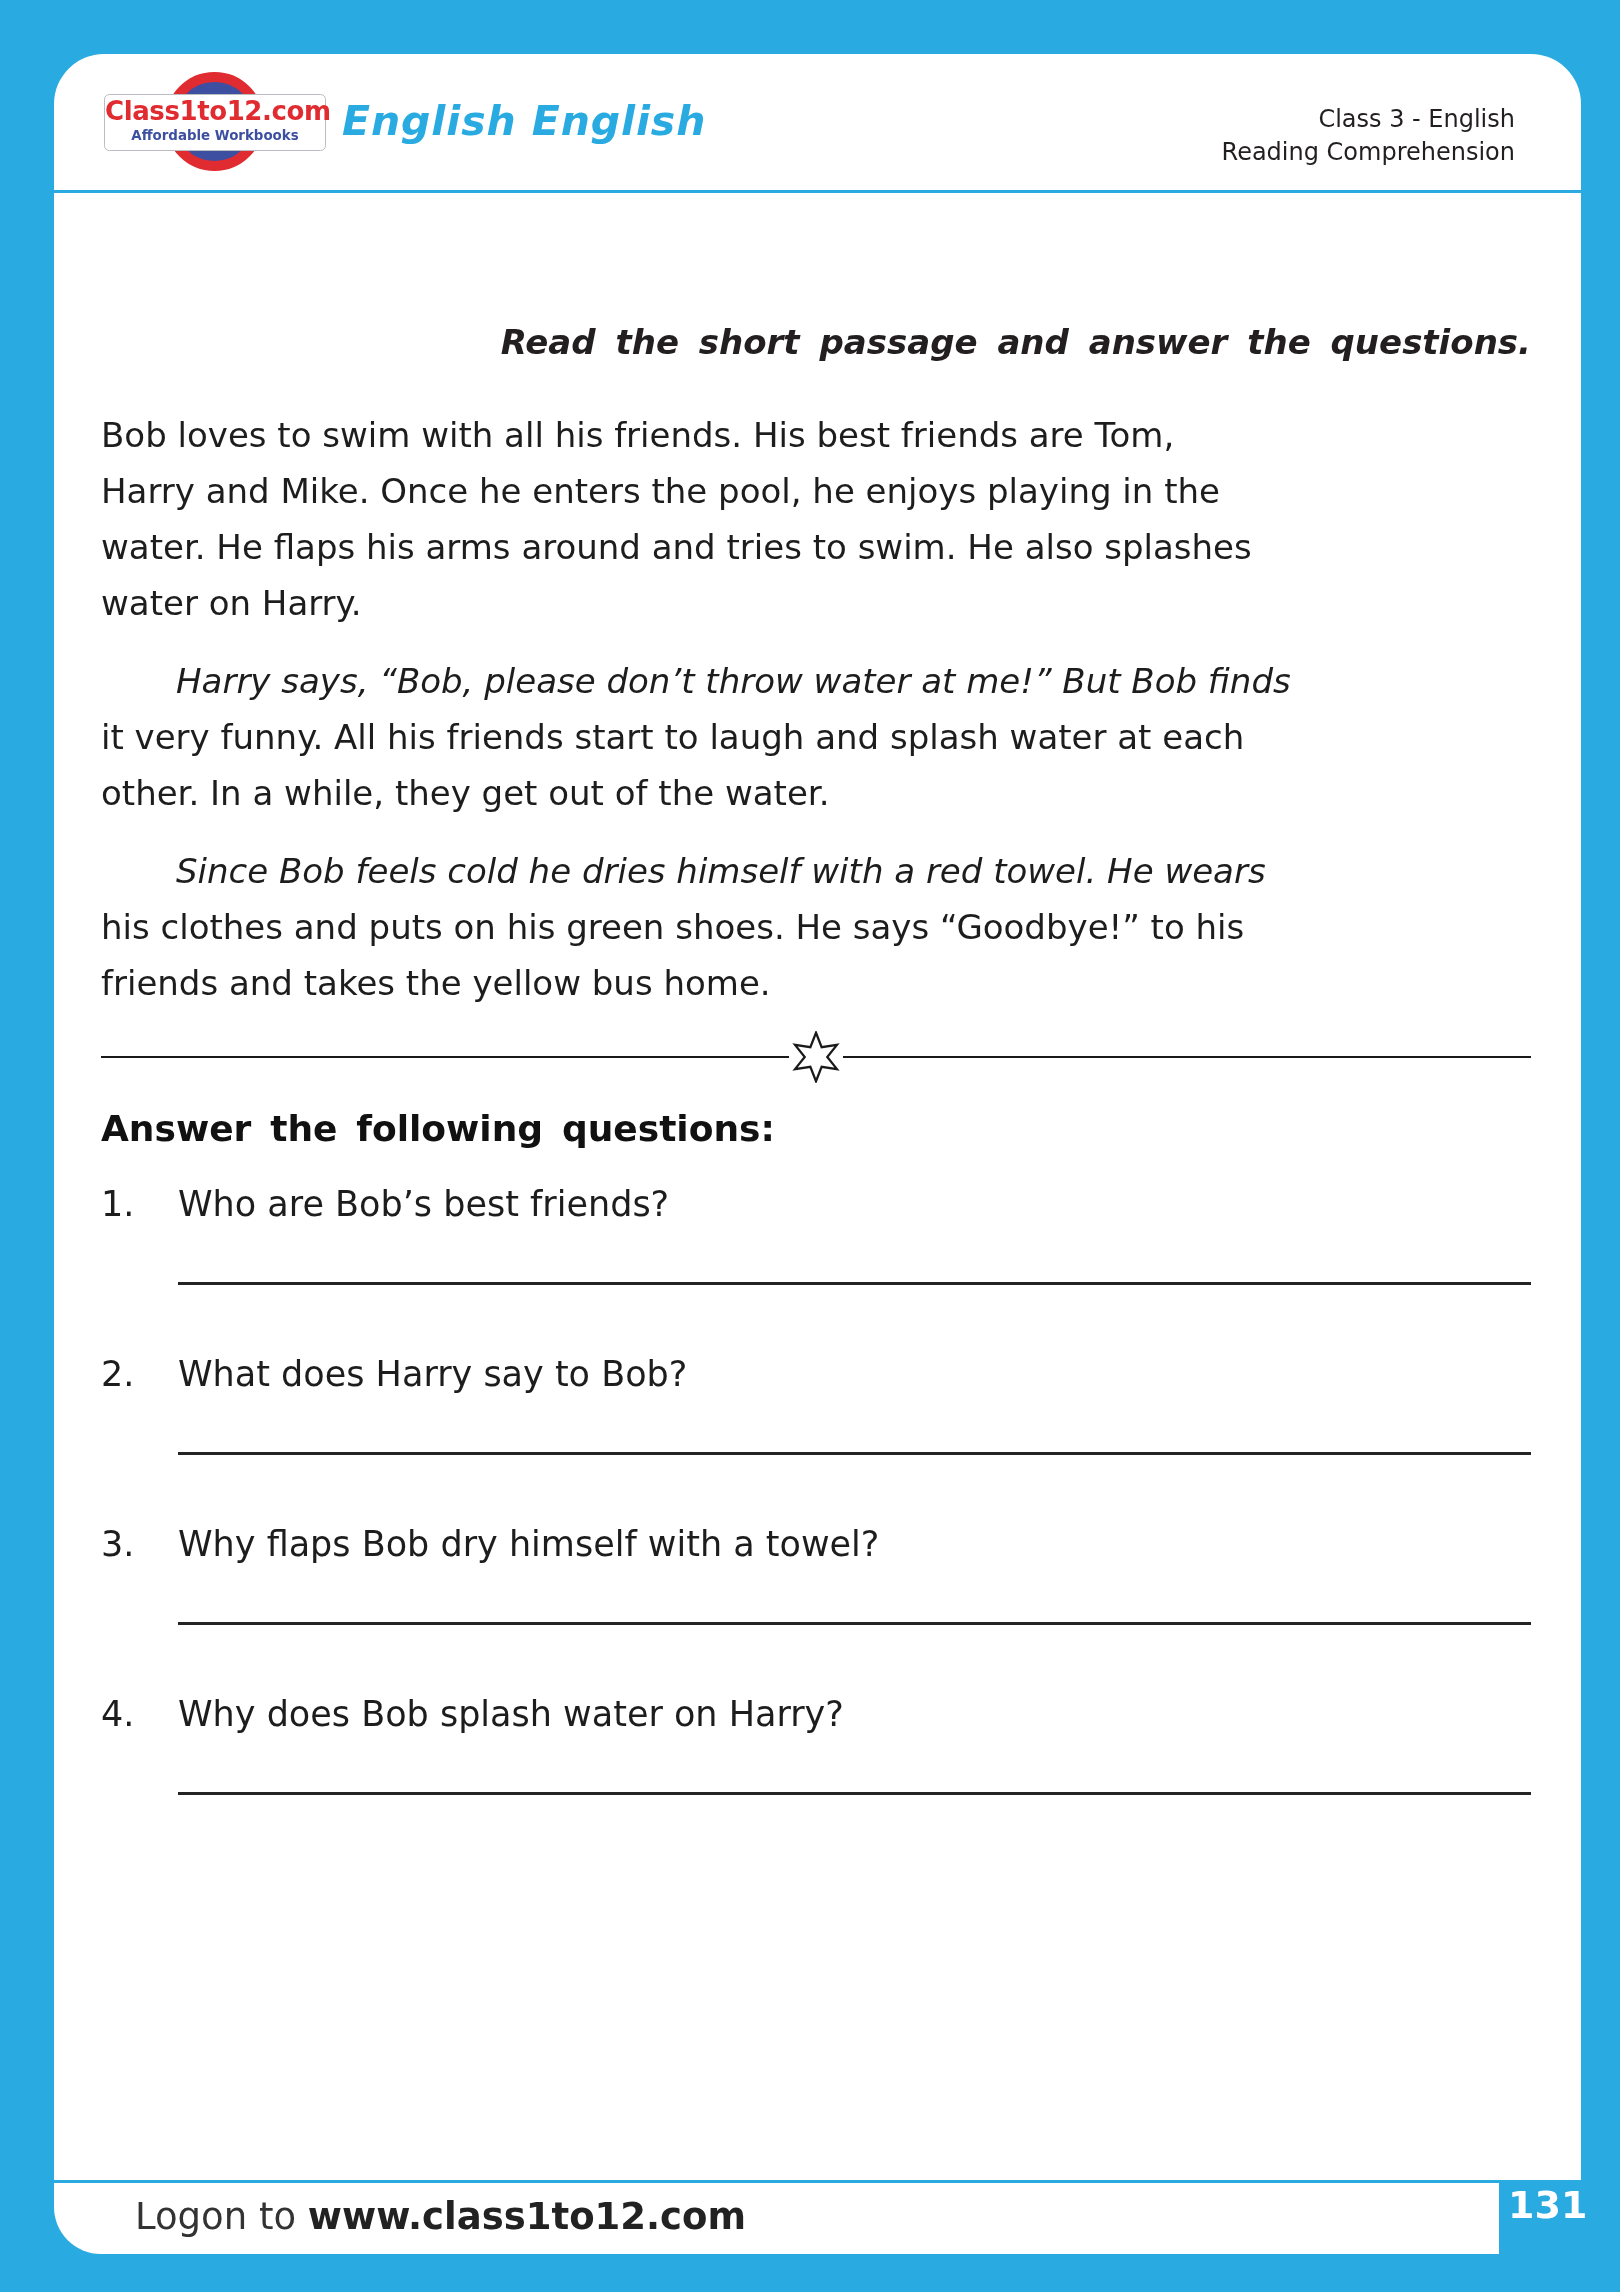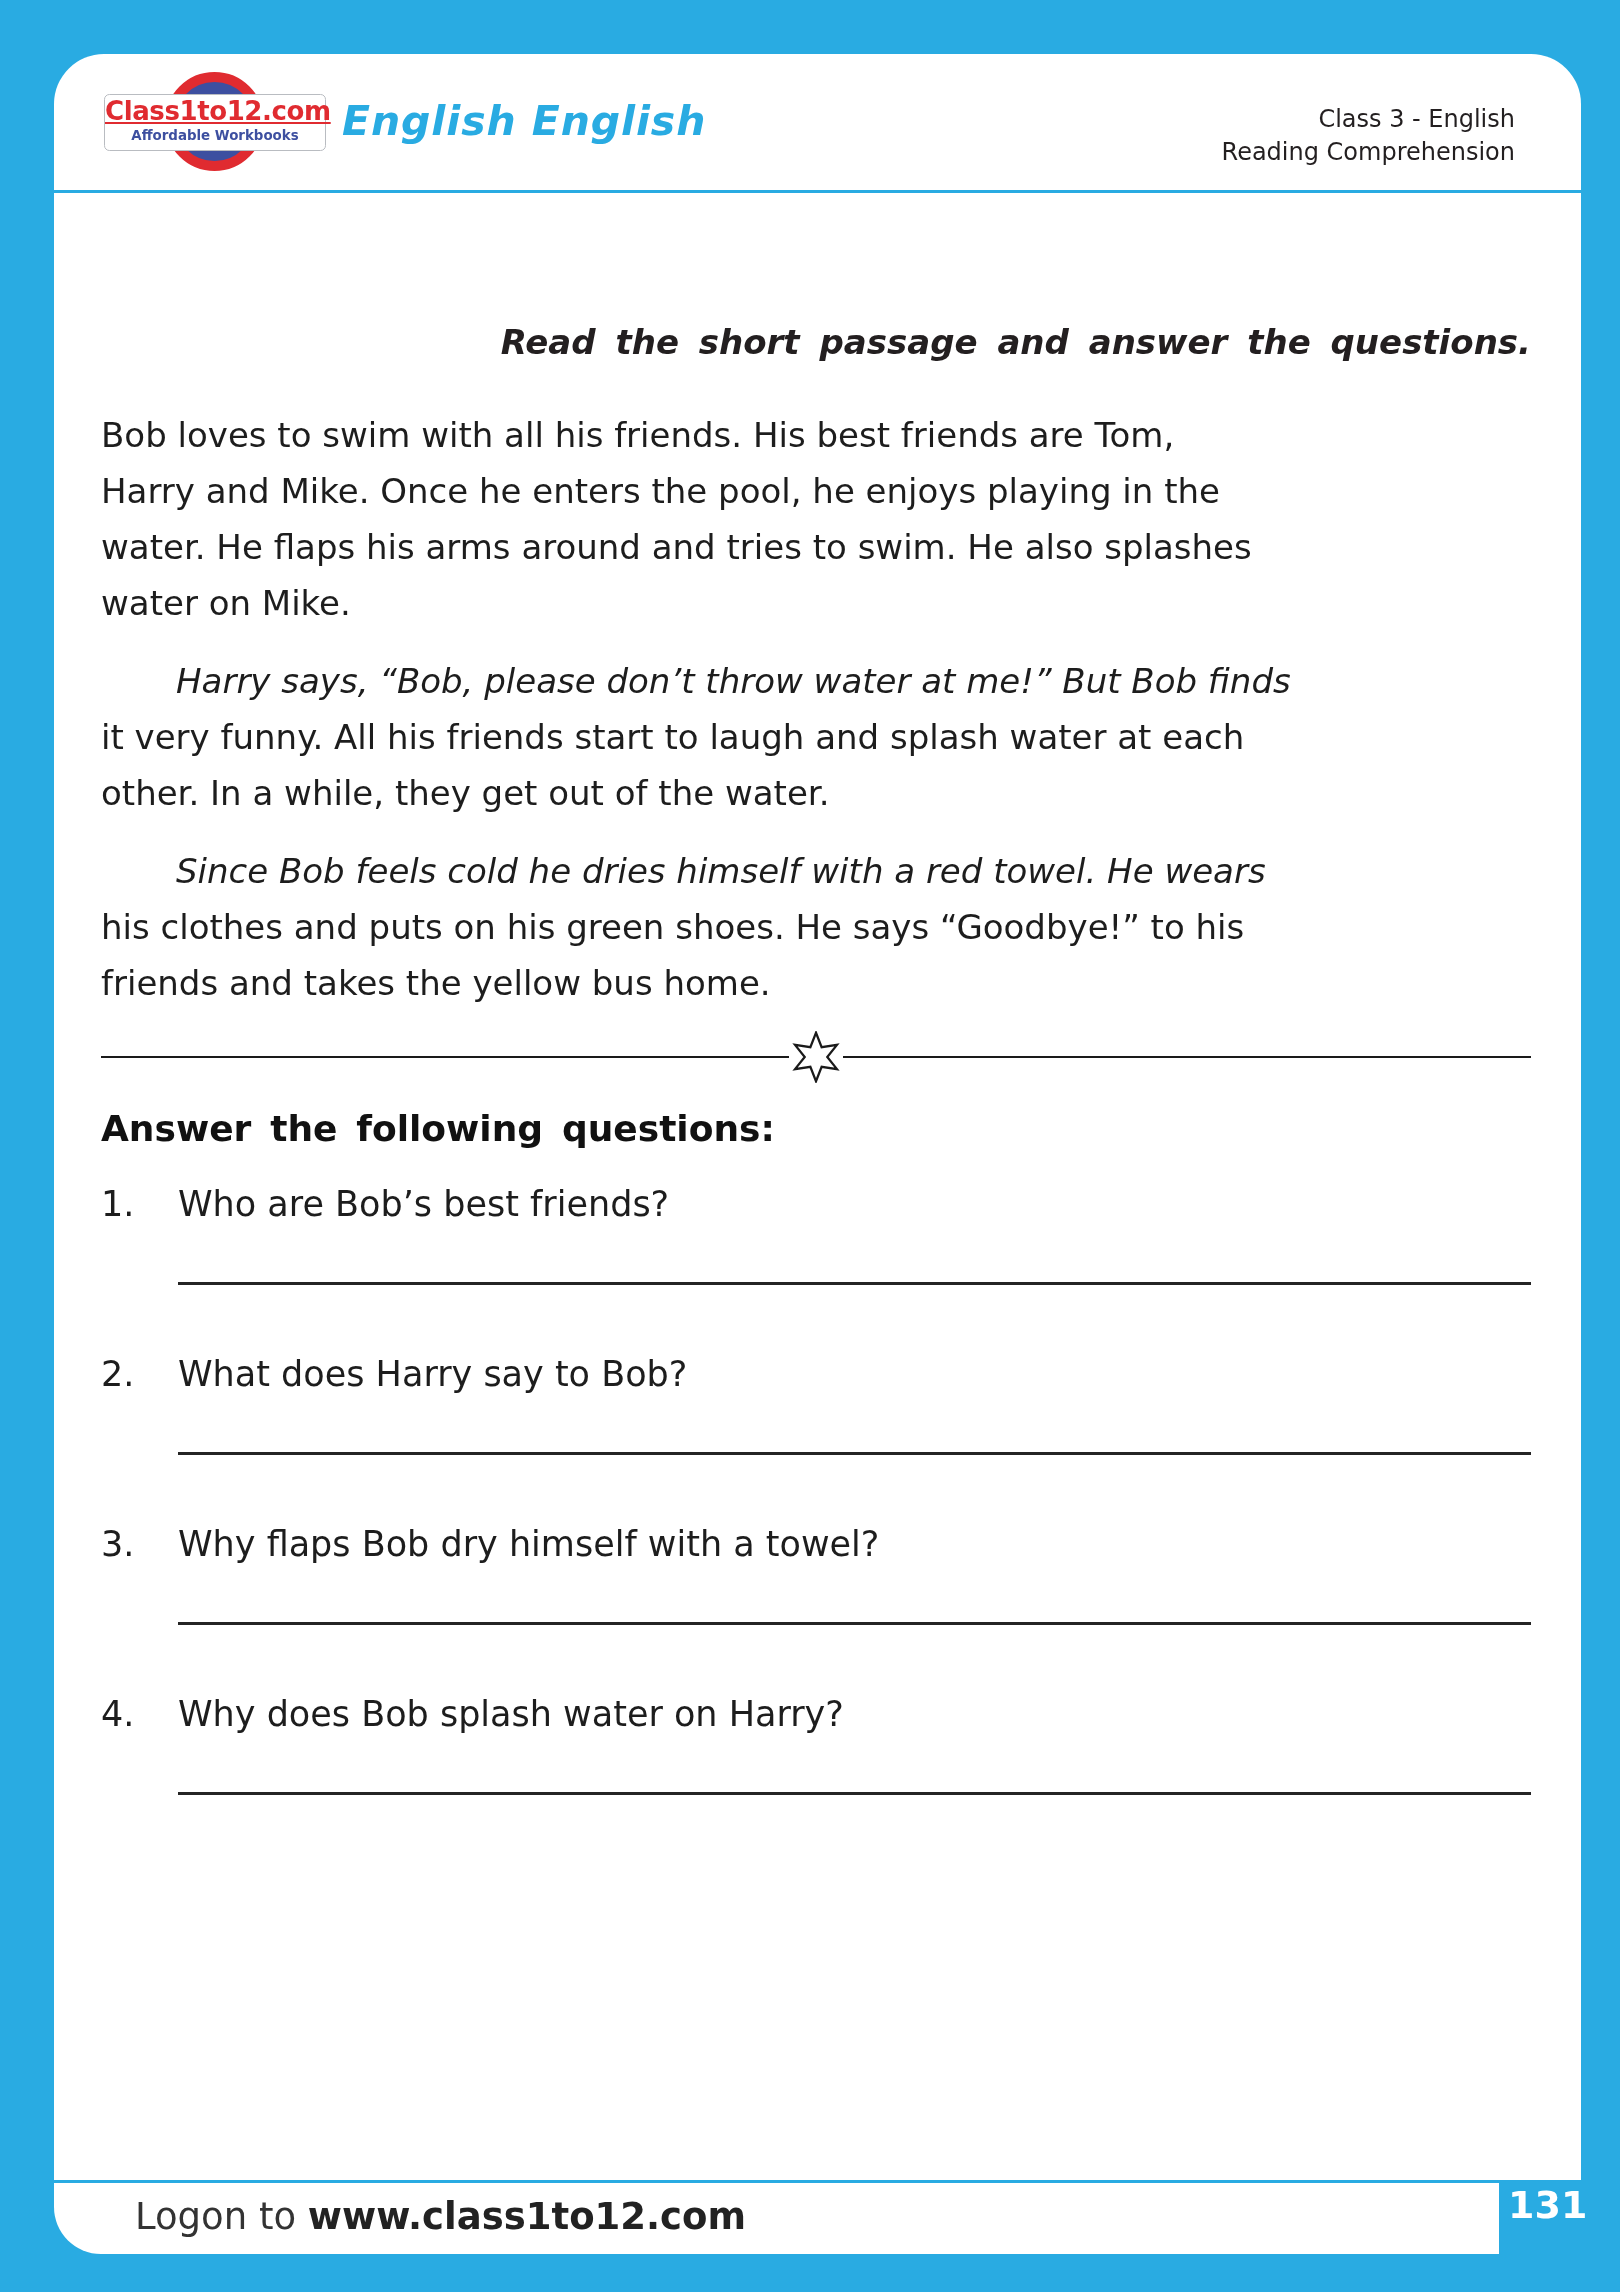--- a/index.html
+++ b/index.html
@@ -38,21 +38,21 @@
   }
   .logo-box {
     position: absolute; left: 0; top: 27px;
     width: 222px; height: 57px;
     background: #ffffff;
     border: 1.8px solid #b9bcc1;
     border-radius: 5.4px;
     text-align: center;
     padding-top: 2.7px;
   }
-  .logo-line1 { font-size: 26px; font-weight: 800; color: #E02B30; line-height: 29.6px; letter-spacing: -0.4px; text-decoration: underline; }
+  .logo-line1 { font-size: 26px; font-weight: 800; color: #E02B30; line-height: 29.6px; letter-spacing: -0.4px; }
   .logo-line2 { font-size: 13.4px; font-weight: 700; color: #3D4FA0; line-height: 18px; }
   .wb-title {
     margin-left: 16px;
     padding-top: 30px;
     font-size: 41px;
     font-weight: 700;
     font-style: italic;
     color: #29ABE2;
     letter-spacing: 0.9px;
     white-space: nowrap;
@@ -162,21 +162,21 @@
   <div class="header-rule"></div>
 
   <div class="content">
 
     <div class="instruction">Read the short passage and answer the questions.</div>
 
     <div class="para first">
       <div class="line">Bob loves to swim with all his friends. His best friends are Tom,</div>
       <div class="line">Harry and Mike. Once he enters the pool, he enjoys playing in the</div>
       <div class="line">water. He flaps his arms around and tries to swim. He also splashes</div>
-      <div class="line">water on Mike.</div>
+      <div class="line">water on Harry.</div>
     </div>
 
     <div class="para indent">
       <div class="line">Harry says, “Bob, please don’t throw water at me!” But Bob finds</div>
       <div class="line">it very funny. All his friends start to laugh and splash water at each</div>
       <div class="line">other. In a while, they get out of the water.</div>
     </div>
 
     <div class="para indent">
       <div class="line">Since Bob feels cold he dries himself with a red towel. He wears</div>

